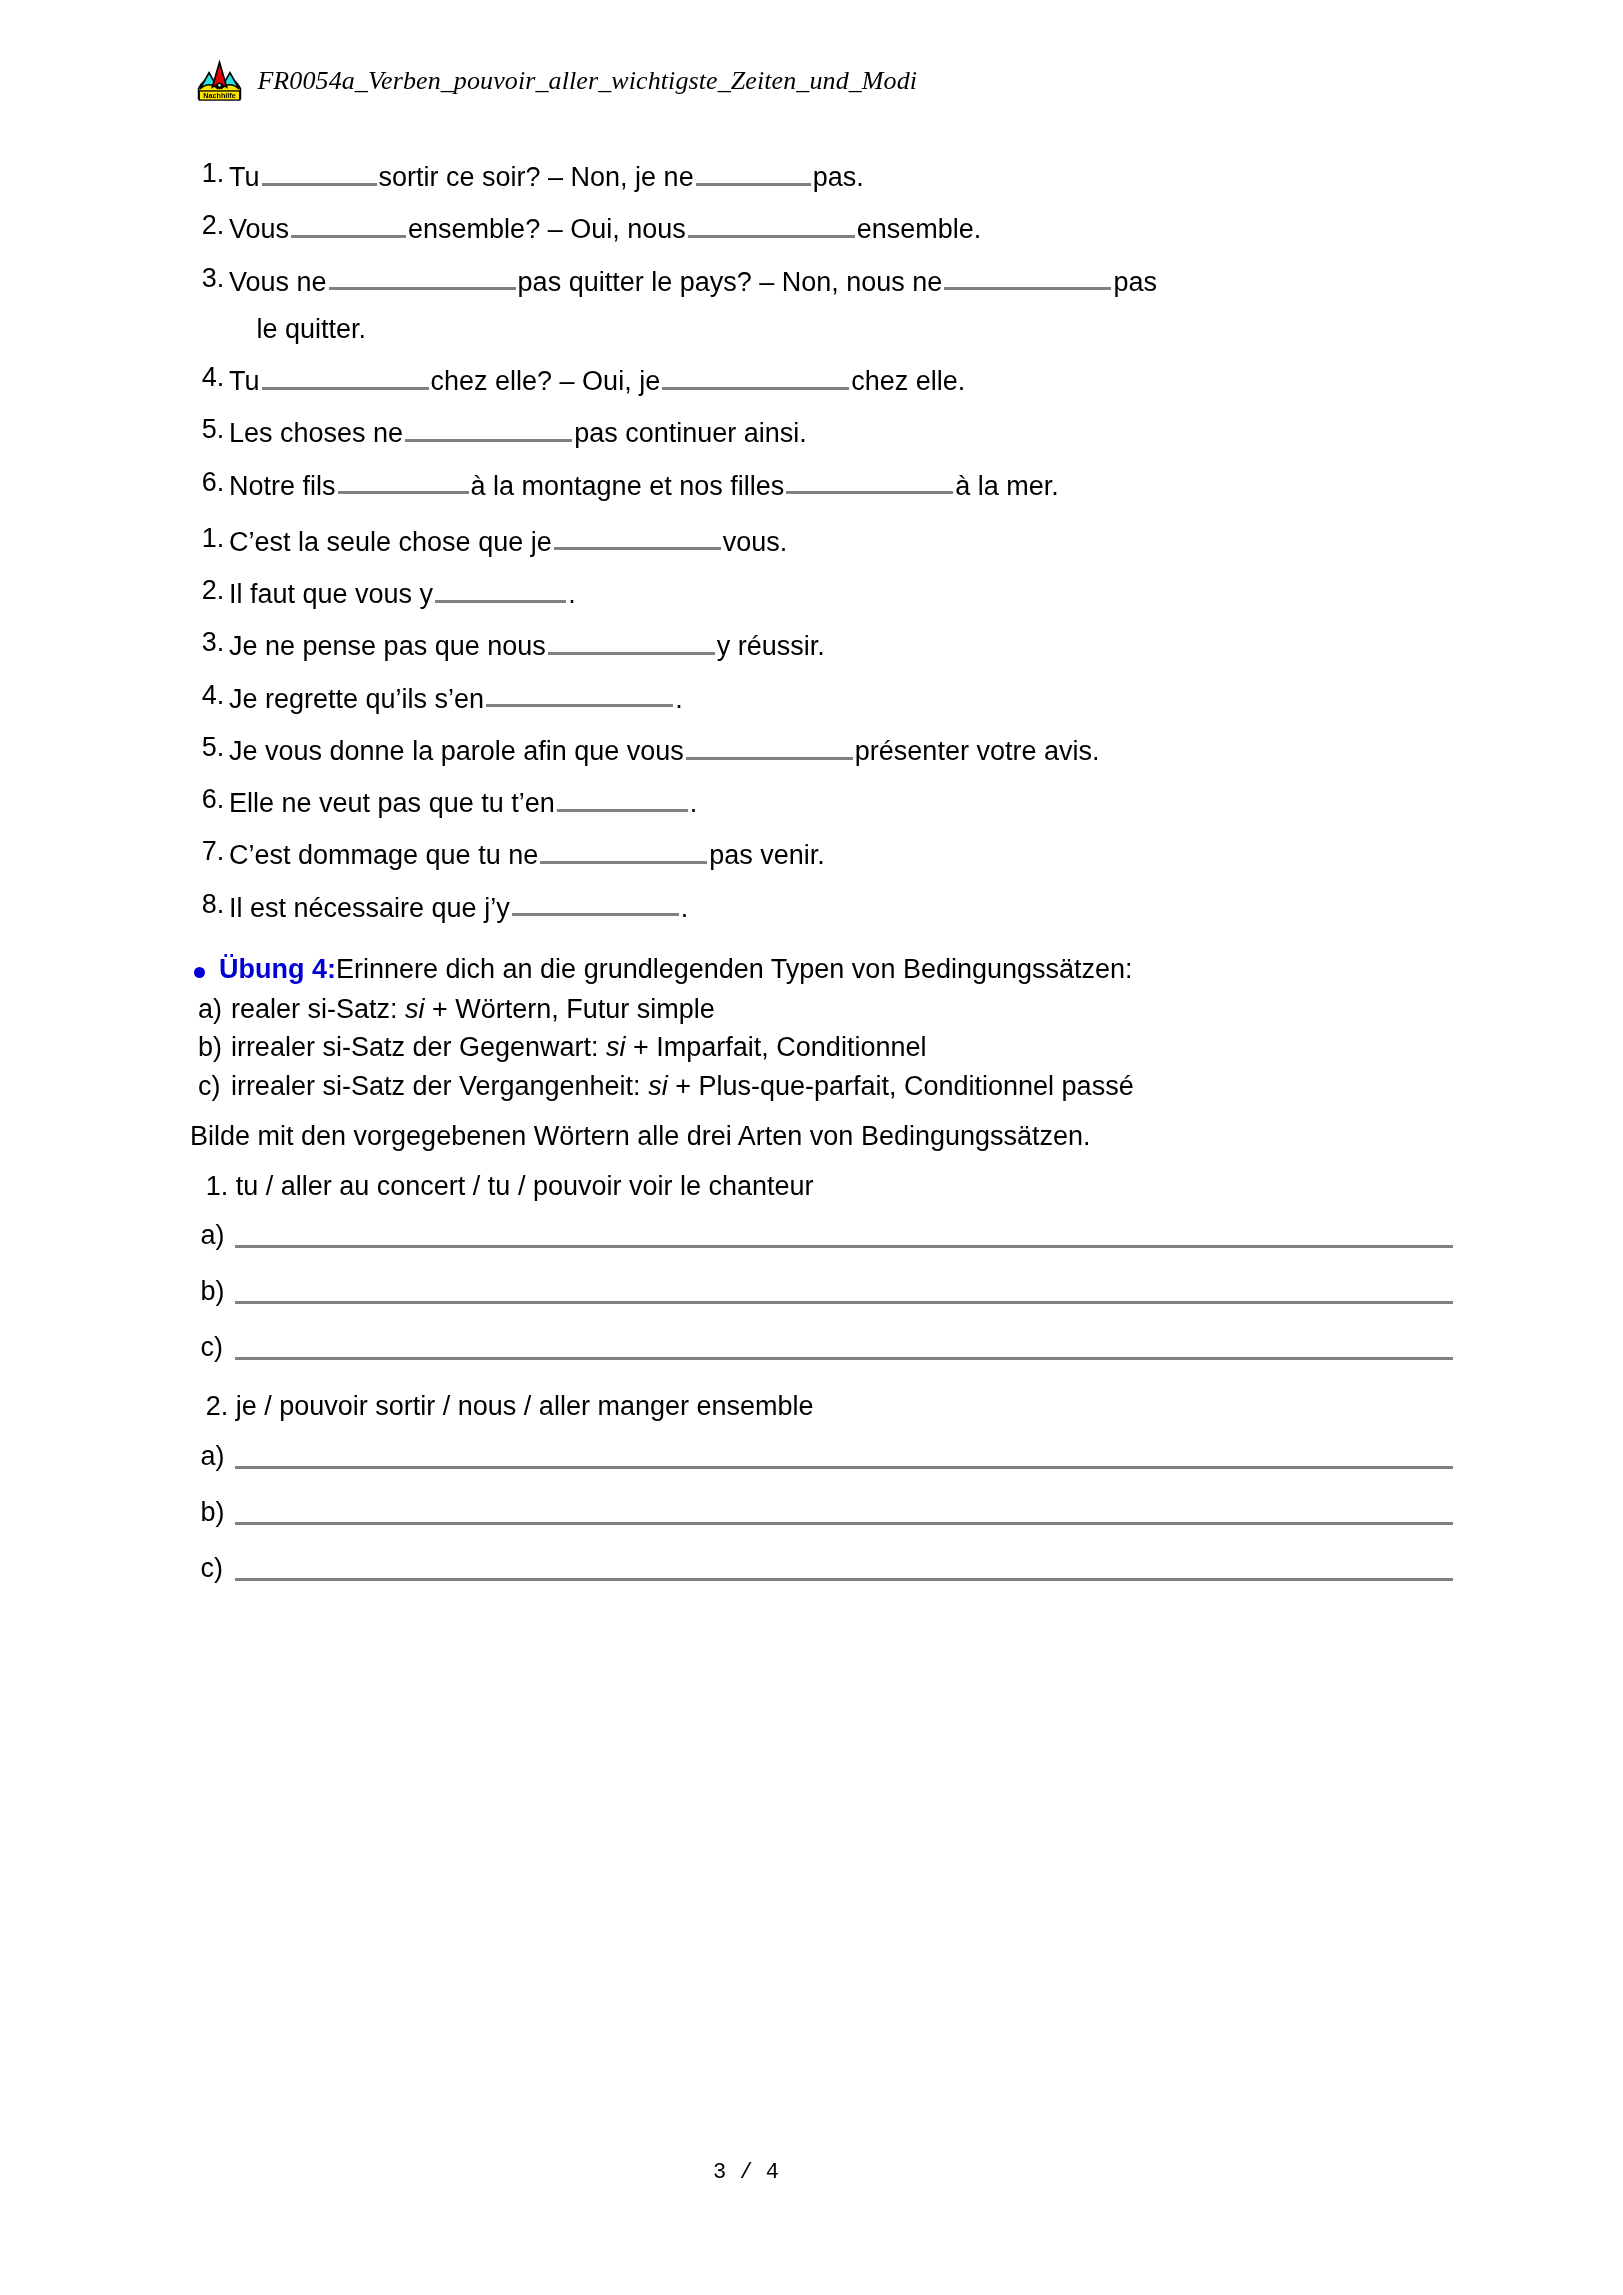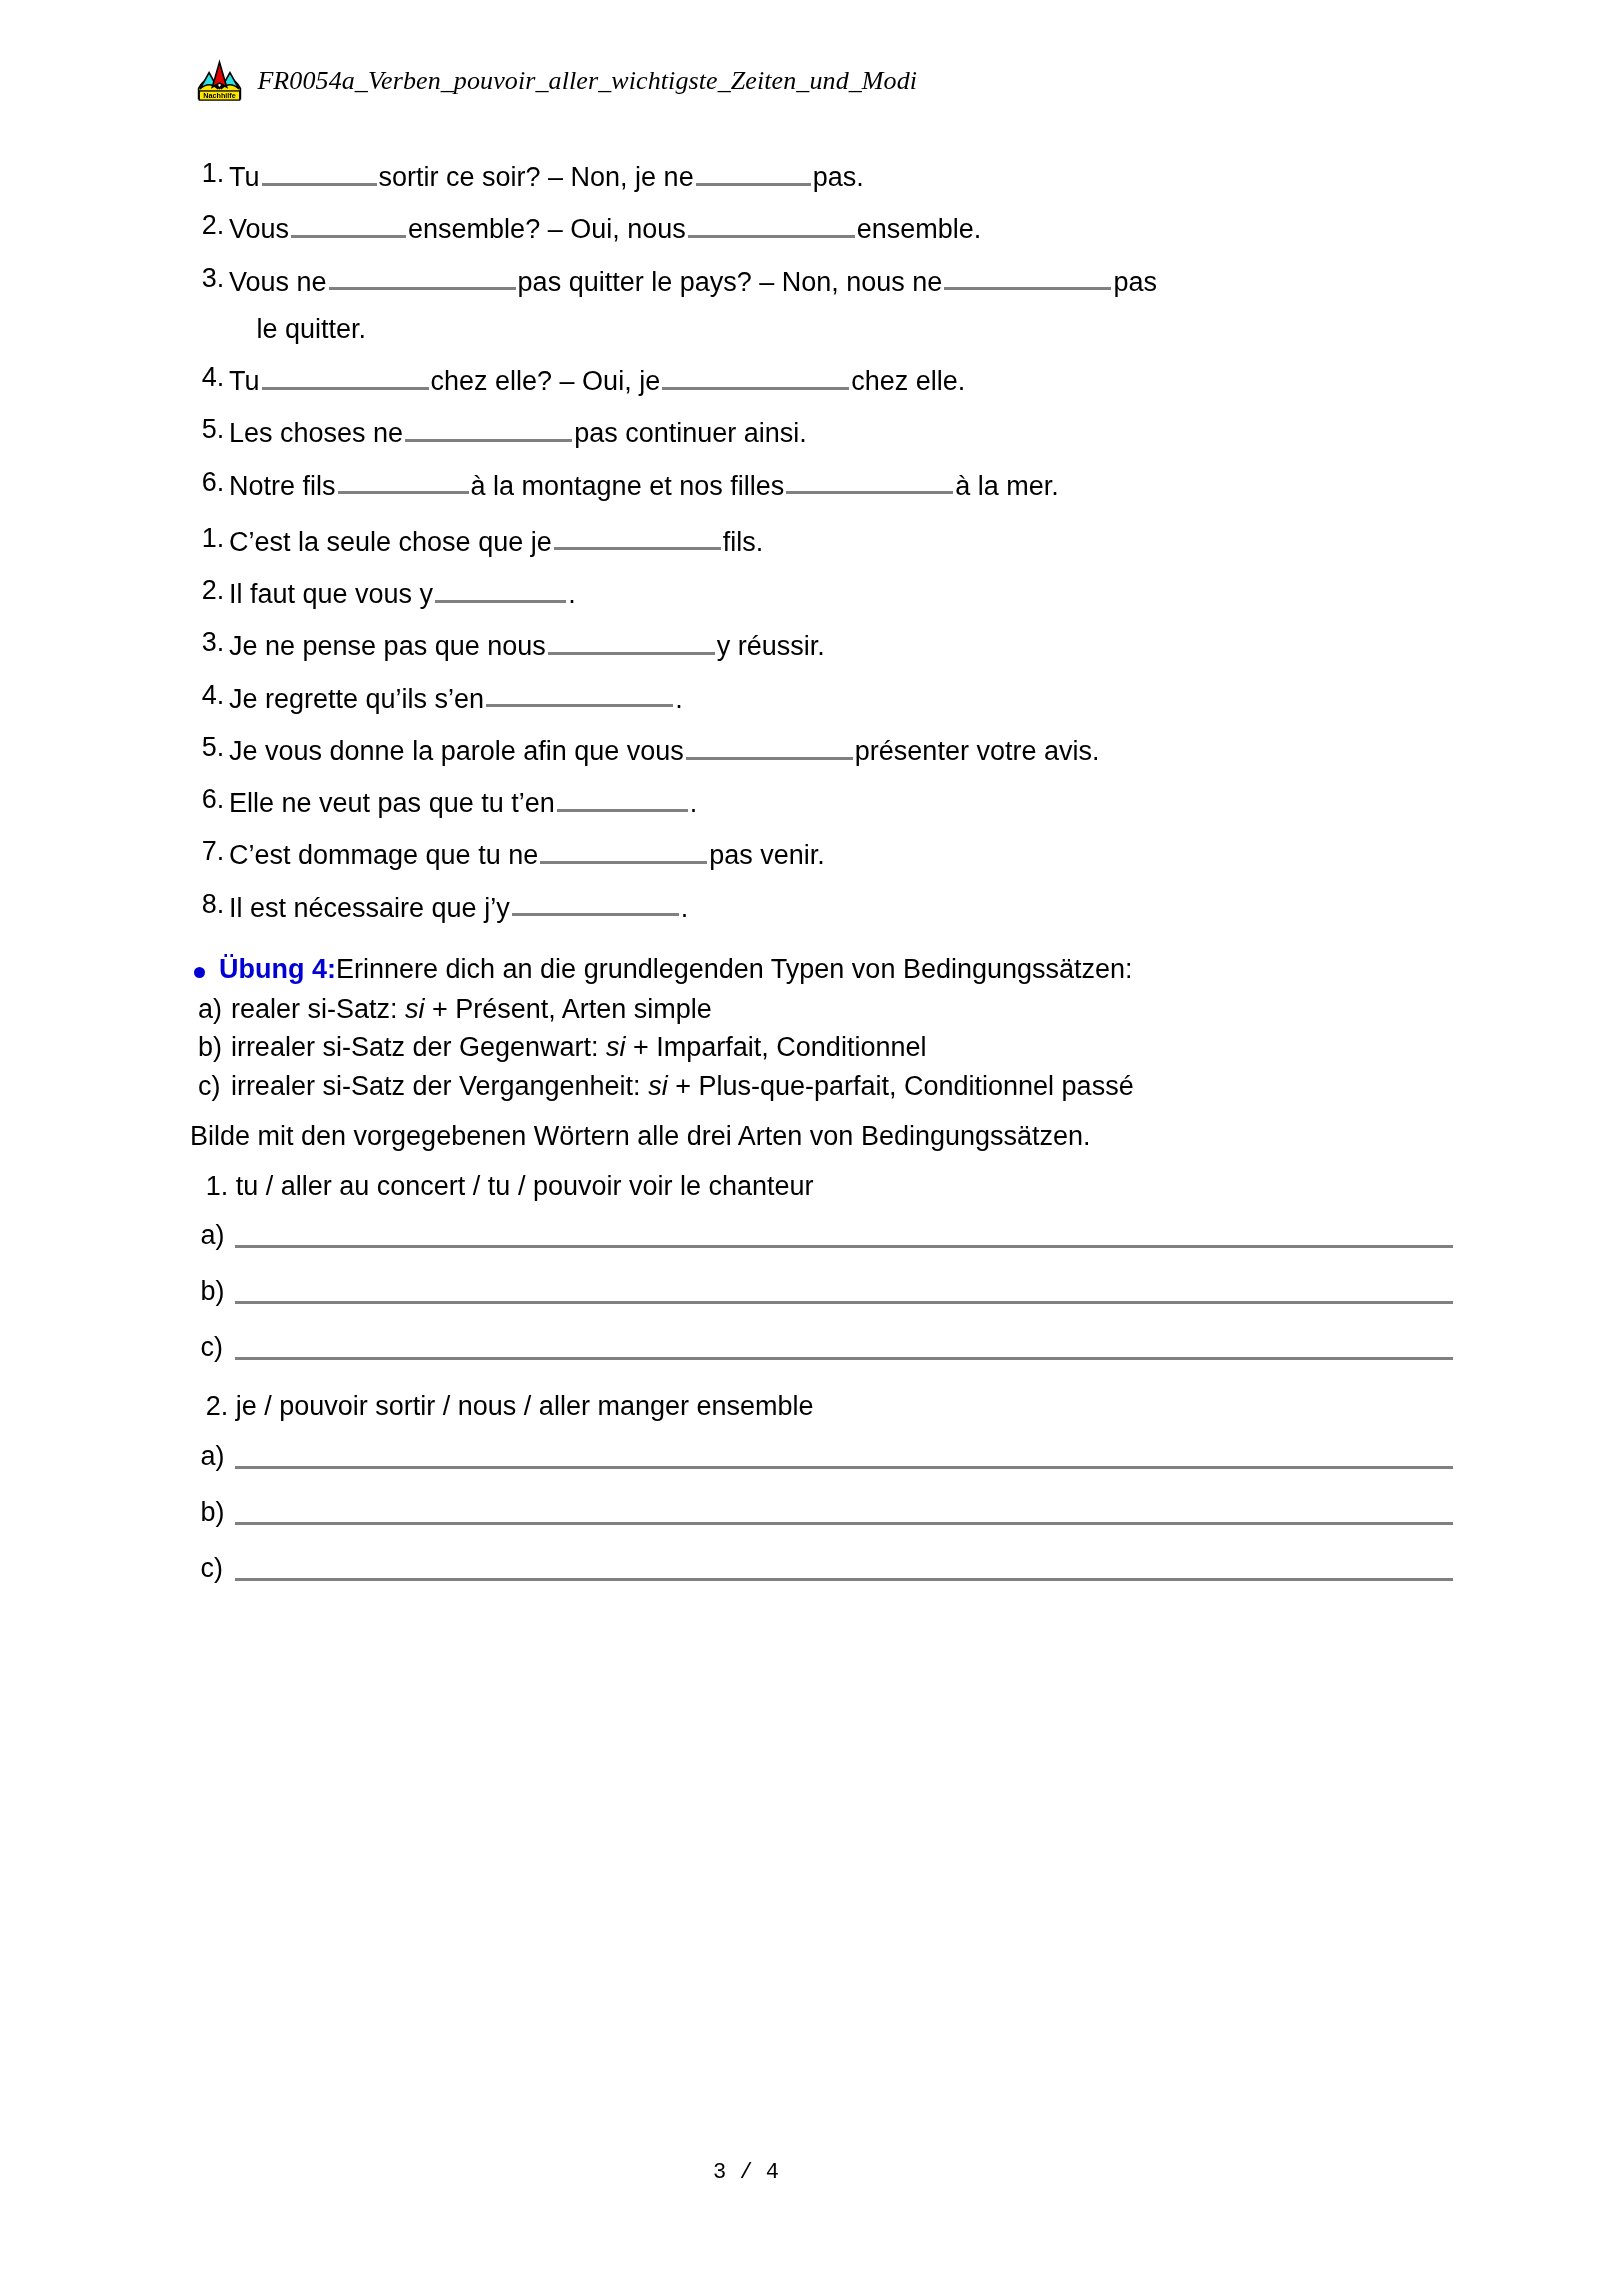--- a/index.html
+++ b/index.html
@@ -225,21 +225,21 @@
         <span class="num">5.</span><span>Les choses ne</span><span class="blank b-l"></span><span>pas continuer ainsi.</span>
       </li>
       <li class="item">
         <span class="num">6.</span><span>Notre fils</span><span class="blank b-m"></span><span>à la montagne et nos filles</span><span class="blank b-l"></span><span>à la mer.</span>
       </li>
     </ul>
 
 
     <ul class="items" style="margin-top:19.6px;">
       <li class="item">
-        <span class="num">1.</span><span>C’est la seule chose que je</span><span class="blank b-l"></span><span>fils.</span>
+        <span class="num">1.</span><span>C’est la seule chose que je</span><span class="blank b-l"></span><span>vous.</span>
       </li>
       <li class="item">
         <span class="num">2.</span><span>Il faut que vous y</span><span class="blank b-m"></span><span>.</span>
       </li>
       <li class="item">
         <span class="num">3.</span><span>Je ne pense pas que nous</span><span class="blank b-l"></span><span>y réussir.</span>
       </li>
       <li class="item">
         <span class="num">4.</span><span>Je regrette qu’ils s’en</span><span class="blank b-xl"></span><span>.</span>
       </li>
@@ -256,21 +256,21 @@
         <span class="num">8.</span><span>Il est nécessaire que j’y</span><span class="blank b-l"></span><span>.</span>
       </li>
     </ul>
 
     <p class="ex-heading no-justify" style="margin-top:27.5px; margin-bottom:5.2px;">
       <span class="bullet-dot"></span><span class="ex-label">Übung 4:</span><span>Erinnere dich an die grundlegenden Typen von Bedingungssätzen:</span>
     </p>
 
     <ul class="deflist">
       <li class="defline">
-        <span class="dl-letter">a)</span><span>realer si-Satz: </span><span class="ital">si</span><span> + Présent, Arten simple</span>
+        <span class="dl-letter">a)</span><span>realer si-Satz: </span><span class="ital">si</span><span> + Wörtern, Futur simple</span>
       </li>
       <li class="defline">
         <span class="dl-letter">b)</span><span>irrealer si-Satz der Gegenwart: </span><span class="ital">si</span><span> + Imparfait, Conditionnel</span>
       </li>
       <li class="defline">
         <span class="dl-letter">c)</span><span>irrealer si-Satz der Vergangenheit: </span><span class="ital">si</span><span> + Plus-que-parfait, Conditionnel passé</span>
       </li>
     </ul>
 
     <p class="plain-para">Bilde mit den vorgegebenen Wörtern alle drei Arten von Bedingungssätzen.</p>

